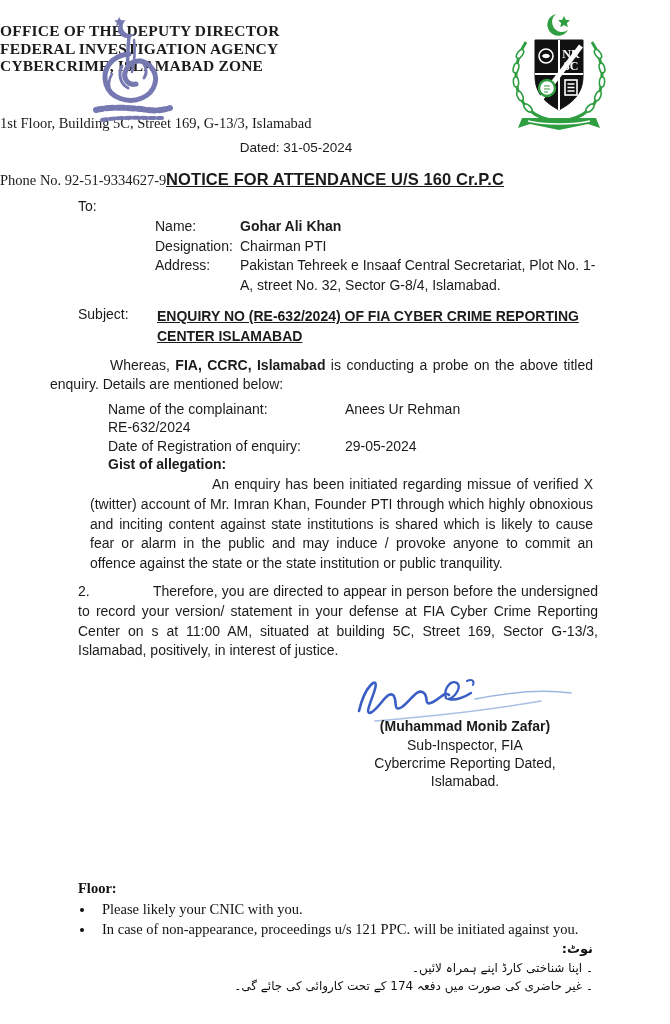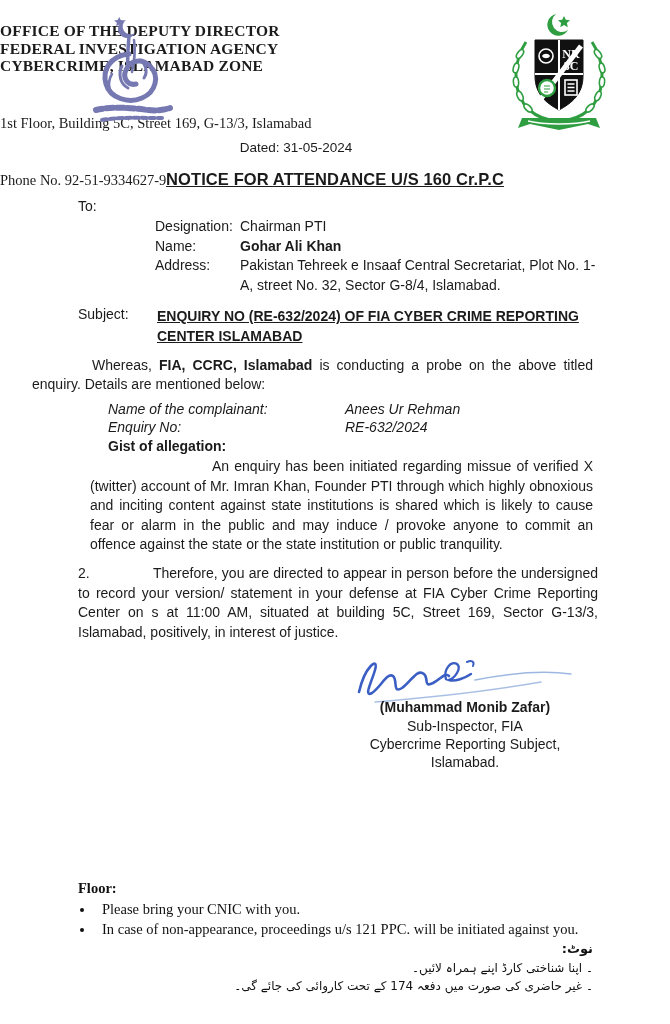--- a/index.html
+++ b/index.html
@@ -22,24 +22,24 @@
   .recipient{margin:3px 0 0 155px;font-size:14px;}
   .rrow{display:flex;line-height:19.5px;}
   .rlabel{width:85px;flex:none;}
   .rvalue{width:358px;}
   .rvalue.bold{font-weight:bold;}
   
   .subject{display:flex;margin:11px 0 0 78px;font-size:14px;}
   .slabel{width:79px;flex:none;}
   .svalue{width:440px;font-weight:bold;text-decoration:underline;line-height:20px;}
   
-  .whereas{margin:10px 77px 0 32px;text-align:justify;text-indent:60px;font-size:14px;line-height:19.4px;}
+  .whereas{margin:10px 77px 0 50px;text-align:justify;text-indent:60px;font-size:14px;line-height:19.4px;}
   .whereas .b{font-weight:bold;}
   .details{margin:5px 0 0 108px;font-size:14px;}
-  .drow{display:flex;line-height:18.4px;font-style:italic;}
+  .drow{display:flex;line-height:18.4px;}
   .dlabel{width:237px;flex:none;}
   .gist-label{font-weight:bold;line-height:18.4px;}
   .gist{margin:2px 77px 0 90px;text-align:justify;text-indent:122px;font-size:14px;line-height:19.6px;}
   .para2{position:relative;margin:9px 72px 0 78px;font-size:14px;}
   .para2-num{position:absolute;left:0;top:0;line-height:19.6px;}
   .para2 p{margin:0;text-indent:75px;text-align:justify;line-height:19.6px;}
   
   .sigblock{width:270px;margin:10px 70px 0 auto;text-align:center;font-size:14px;}
   .sig-svg{display:block;margin:0 auto -6px auto;}
   .signame{font-weight:bold;line-height:19px;}
@@ -118,48 +118,51 @@
     <div class="h-reg">Phone No. 92-51-9334627-9</div>
   </div>
 </div>
 
 <div class="dated">Dated: 31-05-2024</div>
 <div class="doc-title">NOTICE FOR ATTENDANCE U/S 160 Cr.P.C</div>
 <div class="to-label">To:</div>
 
 <div class="recipient">
   <div class="rrow">
+    <span class="rlabel">Name:</span>
+    <span class="rvalue bold">Gohar Ali Khan</span>
+  </div>
+  <div class="rrow">
     <span class="rlabel">Designation:</span>
     <span class="rvalue">Chairman PTI</span>
-  </div>
-  <div class="rrow">
-    <span class="rlabel">Name:</span>
-    <span class="rvalue bold">Gohar Ali Khan</span>
   </div>
   <div class="rrow">
     <span class="rlabel">Address:</span>
     <span class="rvalue">Pakistan Tehreek e Insaaf Central Secretariat, Plot No. 1-A, street No. 32, Sector G-8/4, Islamabad.</span>
   </div>
 </div>
 
 <div class="subject">
   <span class="slabel">Subject:</span>
   <span class="svalue">ENQUIRY NO (RE-632/2024) OF FIA CYBER CRIME REPORTING CENTER ISLAMABAD</span>
 </div>
 
 <p class="whereas"><span>Whereas, </span><span class="b">FIA, CCRC, Islamabad</span><span> is conducting a probe on the above titled enquiry. Details are mentioned below:</span></p>
 
 <div class="details">
   <div class="drow">
     <span class="dlabel">Name of the complainant:</span>
     <span>Anees Ur Rehman</span>
   </div>
   <div class="drow">
-    <span class="dlabel">Enquiry No:</span>
     <span>RE-632/2024</span>
+  </div>
+  <div class="drow">
+    <span class="dlabel">Date of Registration of enquiry:</span>
+    <span>29-05-2024</span>
   </div>
   <div class="gist-label">Gist of allegation:</div>
 </div>
 
 <p class="gist">An enquiry has been initiated regarding missue of verified X (twitter) account of Mr. Imran Khan, Founder PTI through which highly obnoxious and inciting content against state institutions is shared which is likely to cause fear or alarm in the public and may induce / provoke anyone to commit an offence against the state or the state institution or public tranquility.</p>
 
 <div class="para2">
   <span class="para2-num">2.</span>
   <p>Therefore, you are directed to appear in person before the undersigned to record your version/ statement in your defense at FIA Cyber Crime Reporting Center on s at 11:00 AM, situated at building 5C, Street 169, Sector G-13/3, Islamabad, positively, in interest of justice.</p>
 </div>
@@ -169,29 +172,29 @@
     <g fill="none" stroke-linecap="round">
       <path d="M30 50 C80 46 150 38 196 30" stroke="#a9c0e4" stroke-width="1.6"></path>
       <path d="M14 40 C20 14 34 4 30 18 C27 29 18 46 27 41 C36 35 42 20 48 24 C53 28 47 42 57 36 C66 30 72 16 79 22 C84 26 78 36 88 31 C97 26 100 20 104 24" stroke="#3b5ec4" stroke-width="2.6"></path>
       <path d="M101 27 C98 18 106 8 112 12 C117 16 110 26 104 28 C110 30 120 26 126 22" stroke="#3b5ec4" stroke-width="2.4"></path>
       <path d="M122 10 C126 8 130 9 128 14" stroke="#3b5ec4" stroke-width="2"></path>
       <path d="M130 28 C160 22 196 18 226 22" stroke="#9db8e0" stroke-width="1.5"></path>
     </g>
   </svg>
   <div class="signame">(Muhammad Monib Zafar)</div>
   <div class="sigline">Sub-Inspector, FIA</div>
-  <div class="sigline">Cybercrime Reporting Subject,</div>
+  <div class="sigline">Cybercrime Reporting Dated,</div>
   <div class="sigline">Islamabad.</div>
 </div>
 
 <div class="footer">
   <div class="notes">
     <div class="note-label">Floor:</div>
     <ul>
-      <li>Please bring your CNIC with you.</li>
+      <li>Please likely your CNIC with you.</li>
       <li>In case of non-appearance, proceedings u/s 121 PPC. will be initiated against you.</li>
     </ul>
   </div>
   <div class="urdu">
     <div class="urdu-label">نوٹ:</div>
     <div>۔ اپنا شناختی کارڈ اپنے ہمراہ لائیں۔</div>
     <div>۔ غیر حاضری کی صورت میں دفعہ 174 کے تحت کاروائی کی جائے گی۔</div>
   </div>
 </div>
 

